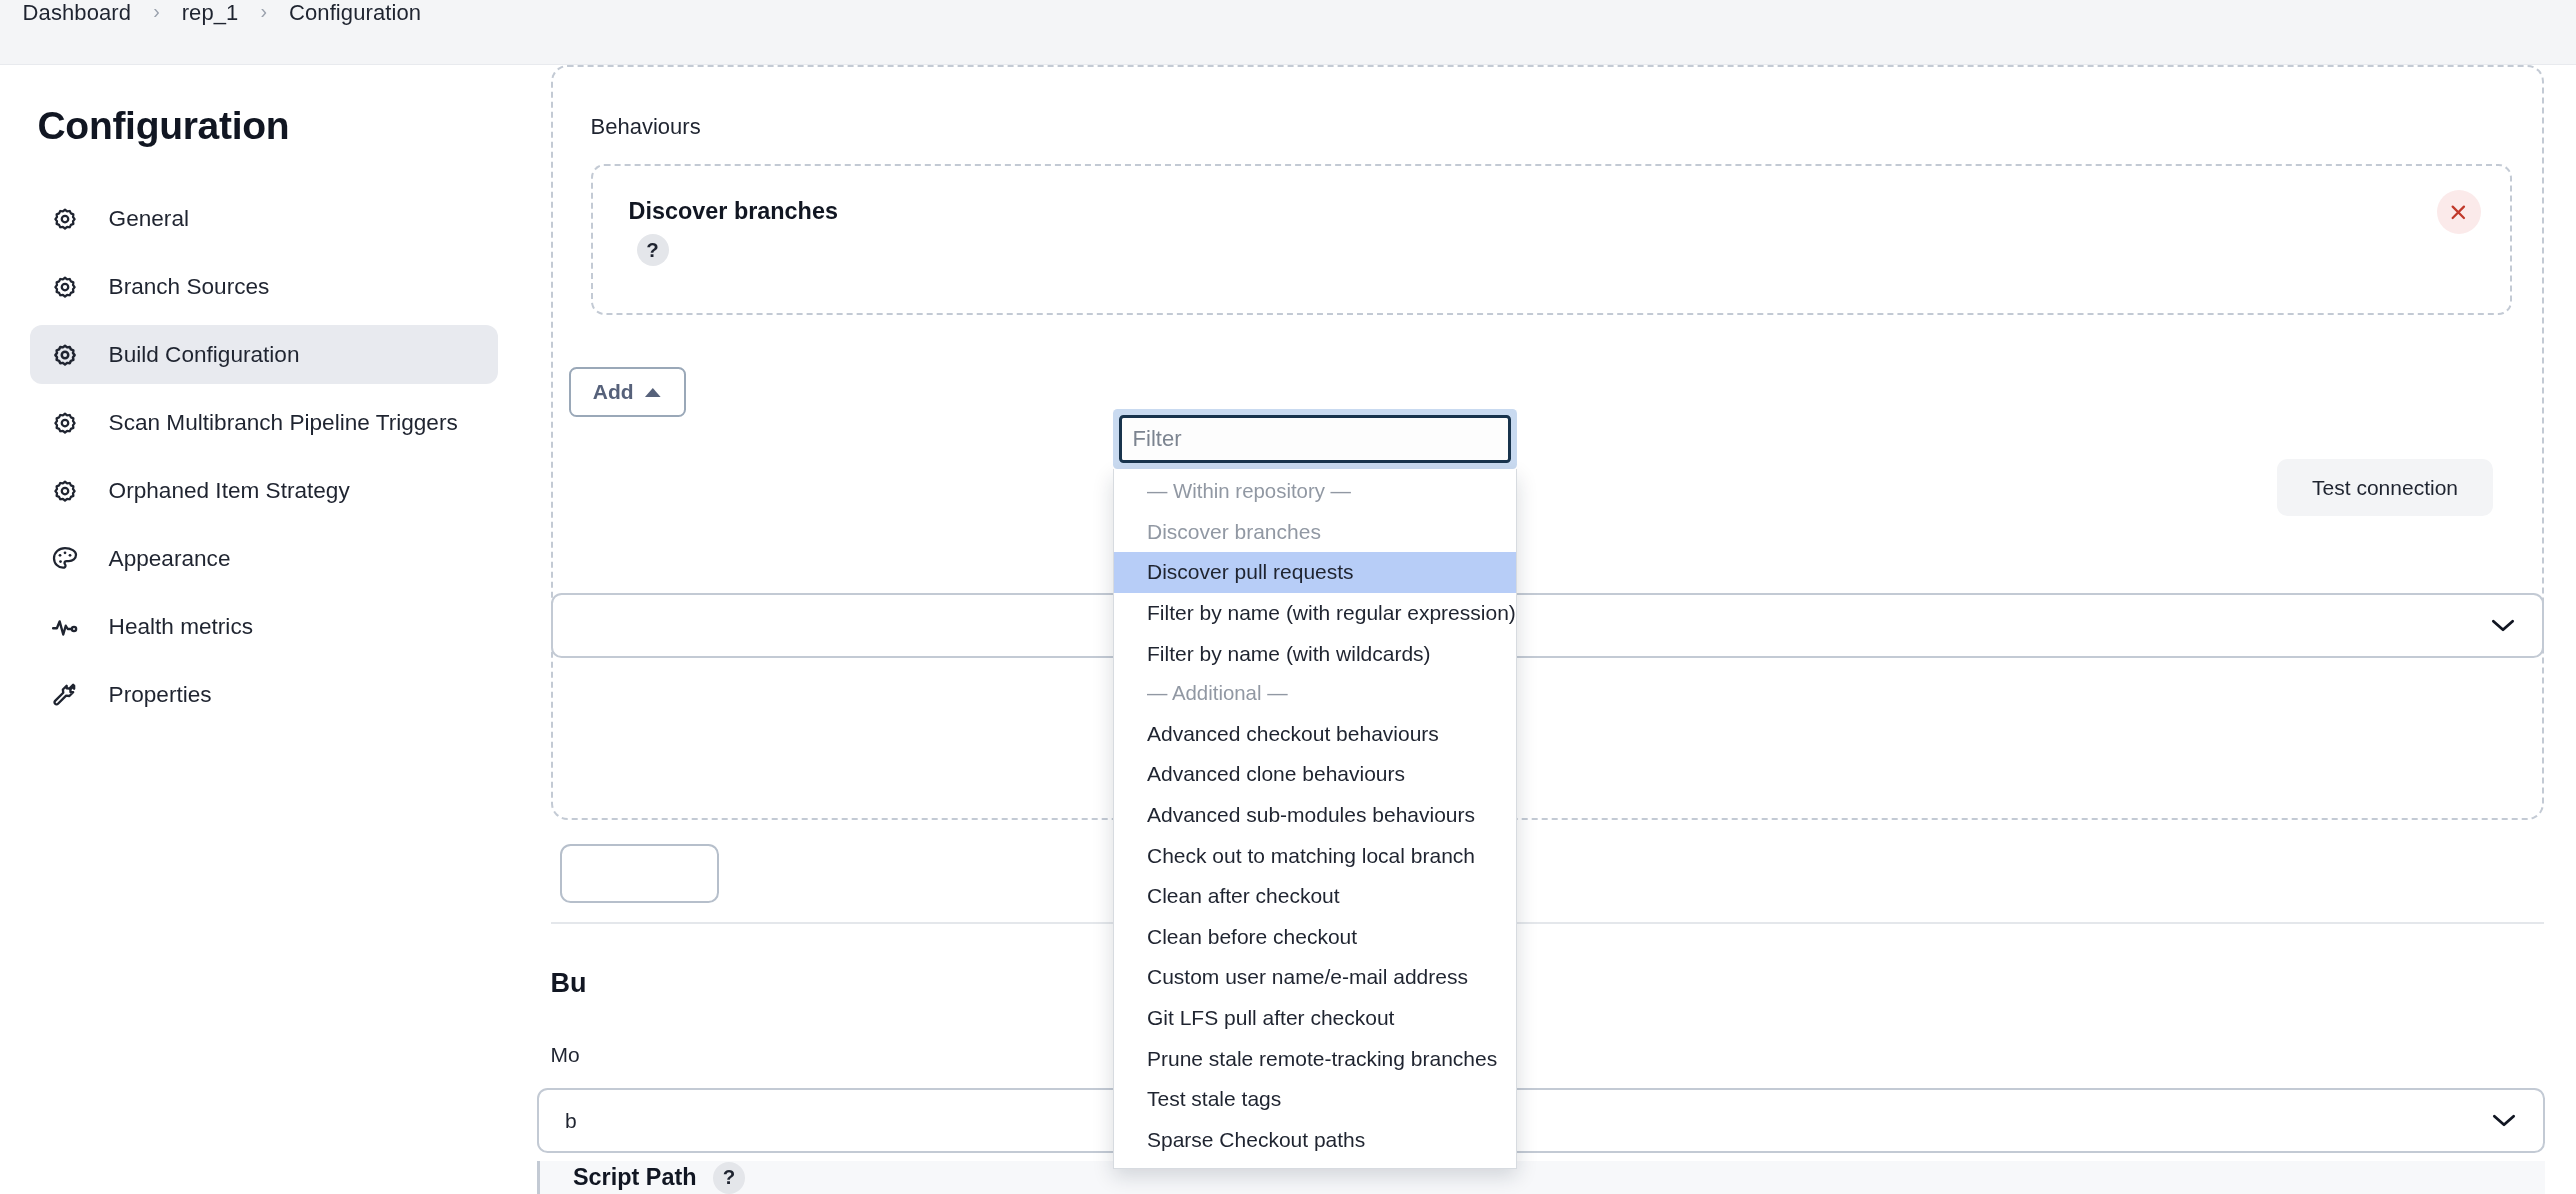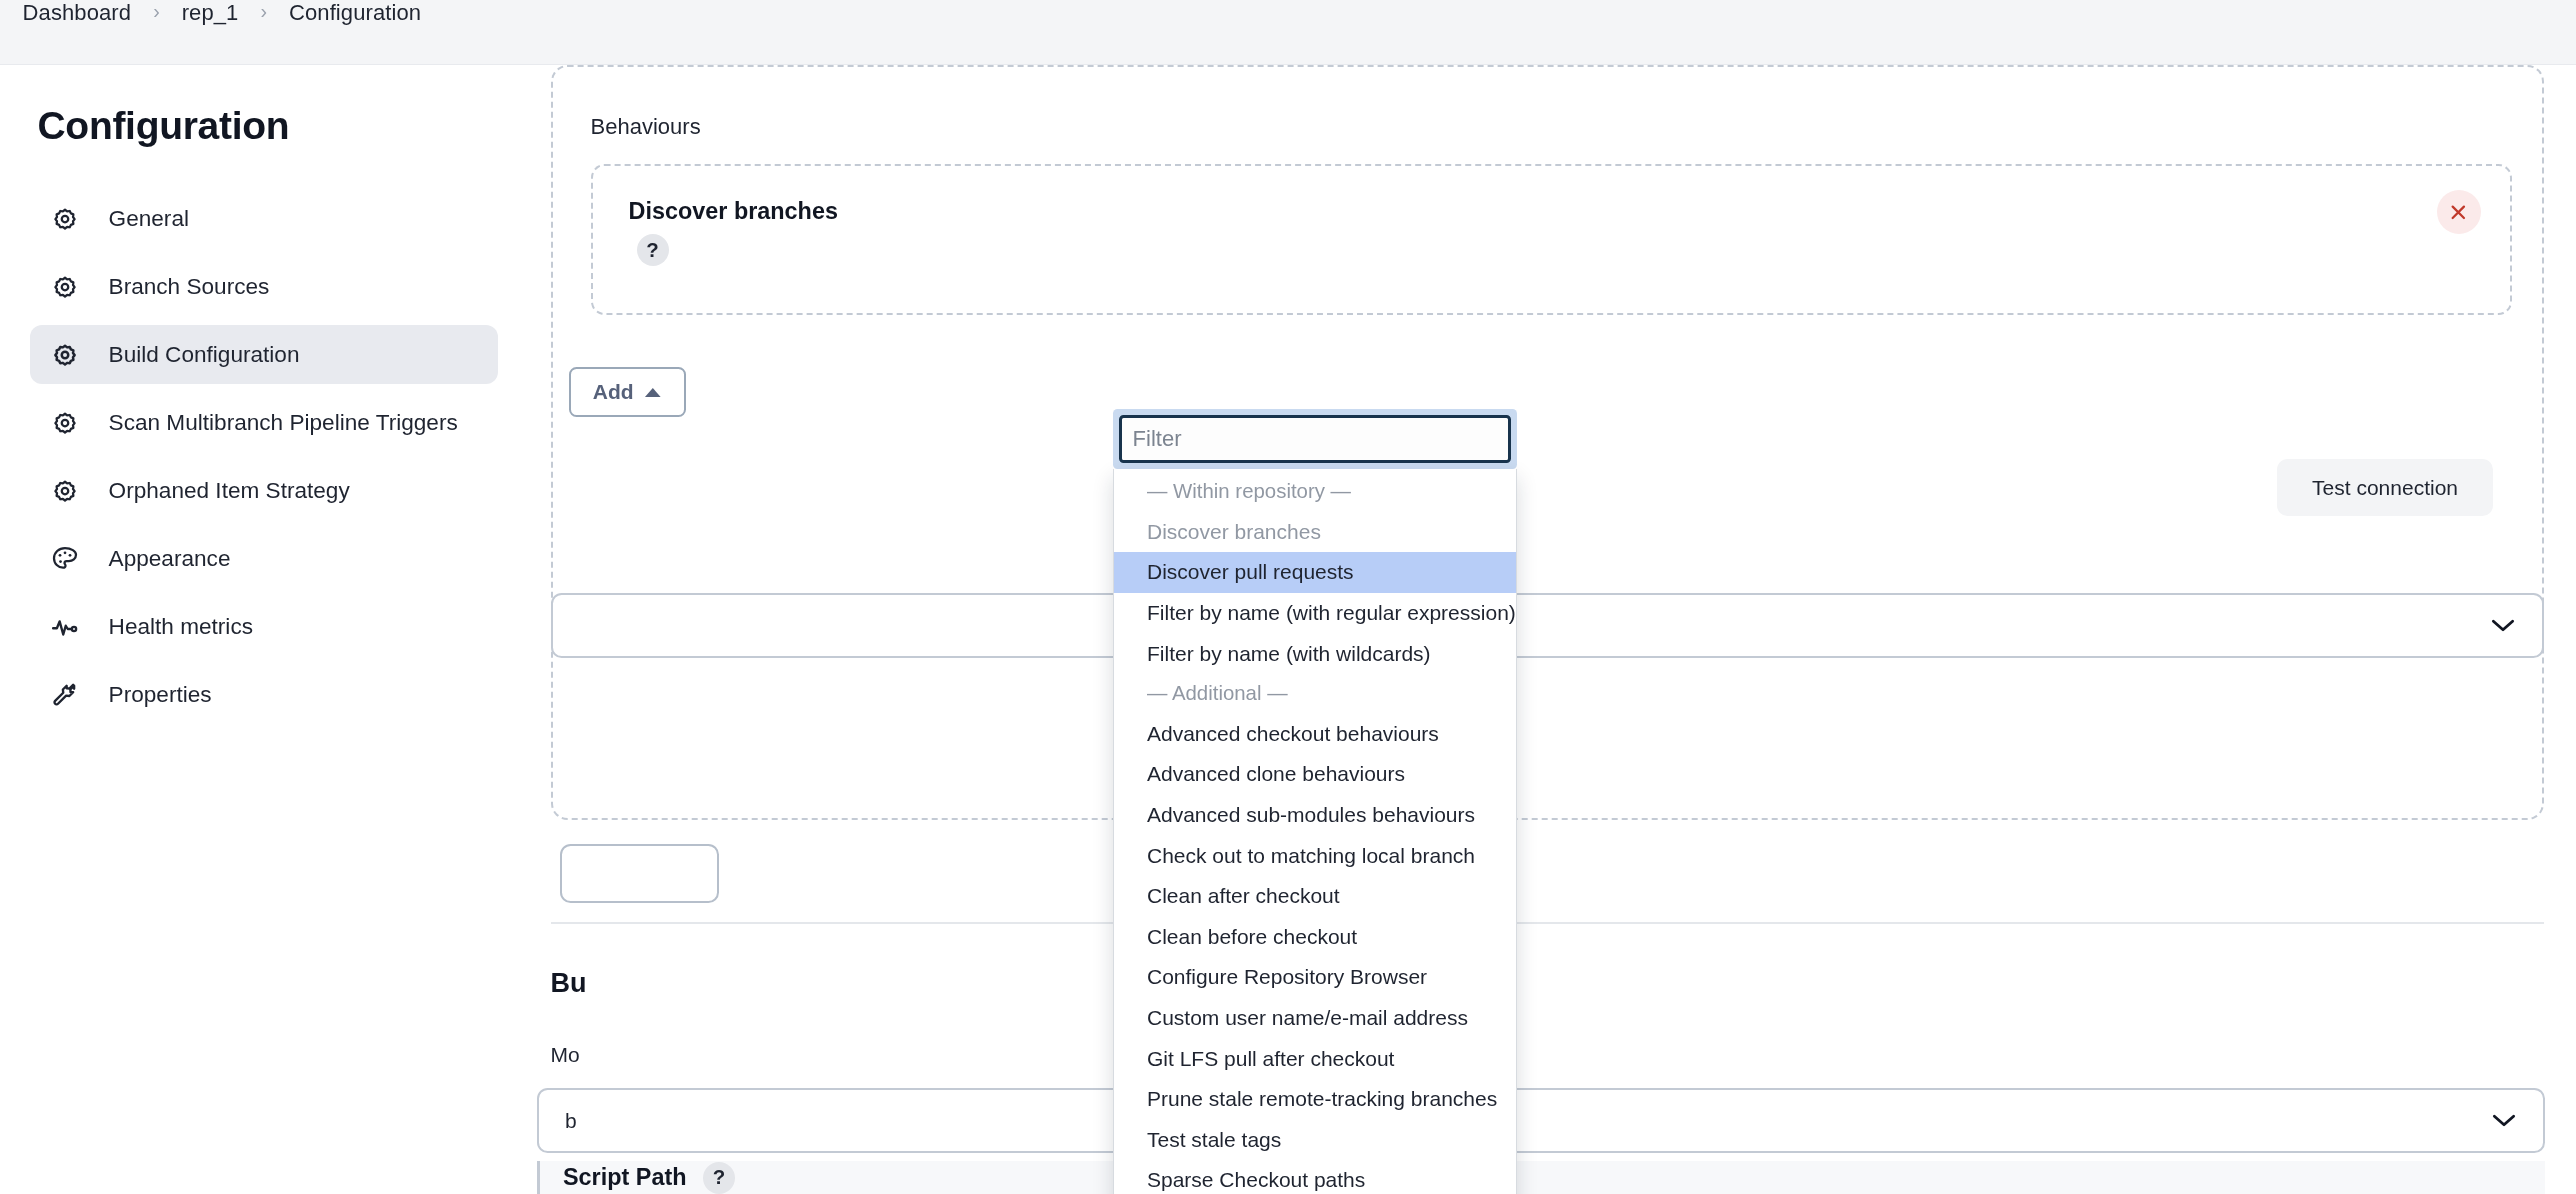--- a/index.html
+++ b/index.html
@@ -151,21 +151,21 @@
     width: 2008px; height: 65px;
   }
   #mode-select .select-box { left: 0; width: 2008px; }
 
   #script-path-section {
     position: absolute; left: 9px; top: 1096px;
     width: 2008px; height: 33px;
     background: #f7f8fa;
     border-left: 3.8px solid #c3cad4;
     display: flex; align-items: center; gap: 16.6px;
-    padding-left: 23px;
+    padding-left: 33px;
   }
   #script-path-label { font-size: 23.4px; font-weight: 700; color: #111622; }
 
   
   #dropdown {
     position: absolute; left: 585px; top: 344px;
     width: 404px; z-index: 30;
   }
   #filter-wrap {
     padding: 6px; background: #c9daf0; border-radius: 4.5px;
@@ -365,21 +365,20 @@
         <div class="menu-item">Filter by name (with regular expression)</div>
         <div class="menu-item">Filter by name (with wildcards)</div>
 
         <div class="menu-group">— Additional —</div>
         <div class="menu-item">Advanced checkout behaviours</div>
         <div class="menu-item">Advanced clone behaviours</div>
         <div class="menu-item">Advanced sub-modules behaviours</div>
         <div class="menu-item">Check out to matching local branch</div>
         <div class="menu-item">Clean after checkout</div>
         <div class="menu-item">Clean before checkout</div>
-        <div class="menu-item">Configure Repository Browser</div>
         <div class="menu-item">Custom user name/e-mail address</div>
         <div class="menu-item">Git LFS pull after checkout</div>
         <div class="menu-item">Prune stale remote-tracking branches</div>
         <div class="menu-item">Test stale tags</div>
         <div class="menu-item">Sparse Checkout paths</div>
 
       </div>
     </div>
 
   </div>

